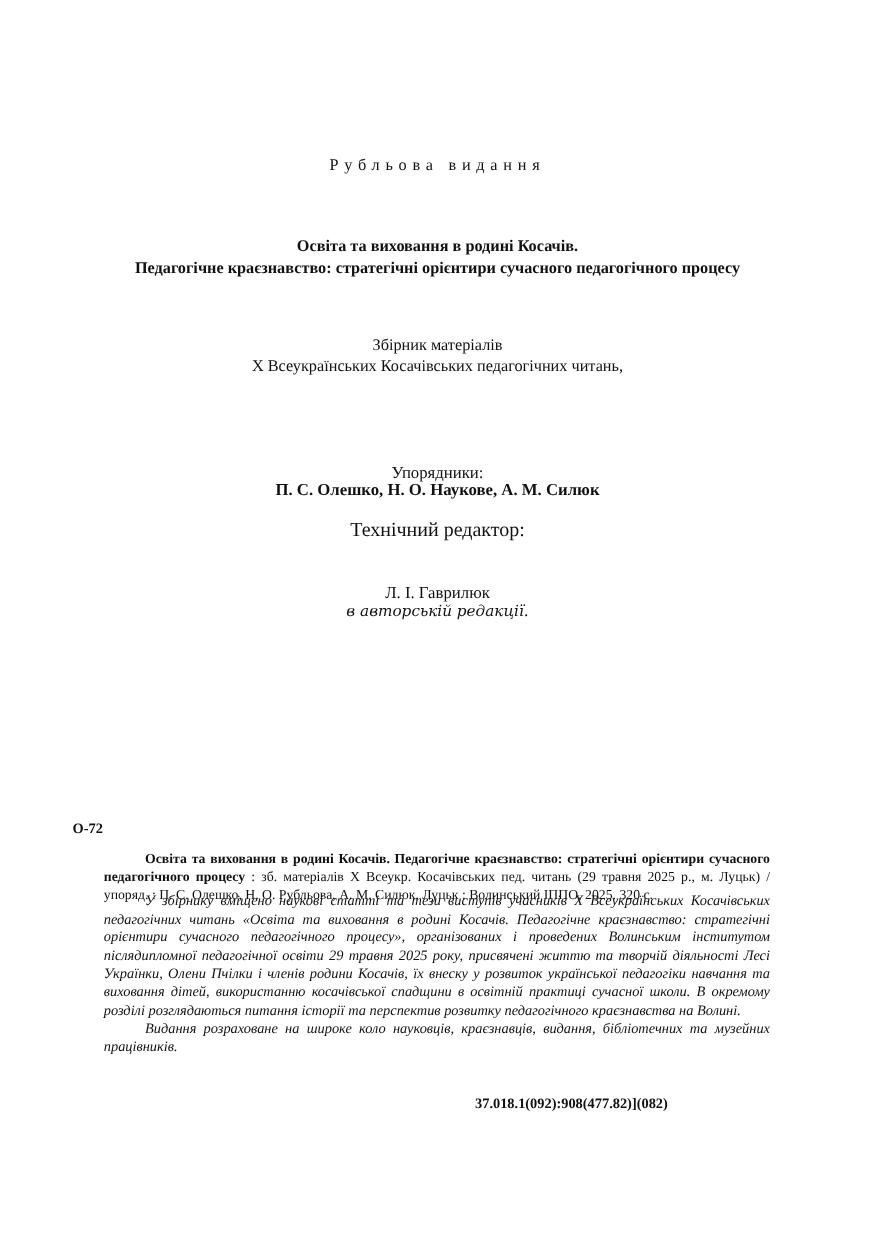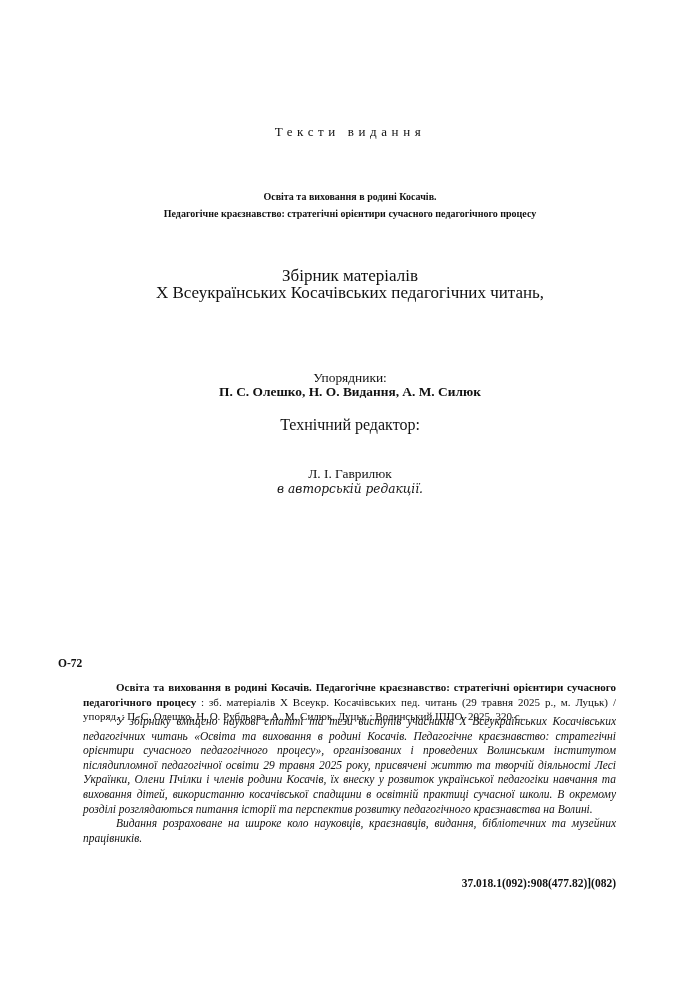--- a/index.html
+++ b/index.html
@@ -1,52 +1,52 @@
 <!DOCTYPE html>
 <html><head>
   <meta charset="utf-8">
   <style>
     html, body { margin: 0; padding: 0; background: #ffffff; }
     body { width: 700px; height: 989px; position: relative; overflow: hidden;
            font-family: "Liberation Serif", serif; color: #111111; }
     .abs { position: absolute; }
     .center { left: 0; width: 700px; text-align: center; }
     .series-label { top: 124px; font-size: 13px; letter-spacing: 4.6px; }
-    .title { top: 188px; font-weight: bold; font-size: 10px; line-height: 17px; }
-    .collection { top: 267px; font-size: 17px; line-height: 17px; }
+    .title { top: 188px; font-weight: bold; font-size: 13px; line-height: 17px; }
+    .collection { top: 267px; font-size: 13px; line-height: 17px; }
     .compilers-label { top: 346px; font-size: 13.4px; line-height: 17px; margin-top: 23px; }
     .compilers-names { top: 383px; font-weight: bold; font-size: 13.4px; line-height: 17px; }
     .tech-label { top: 416px; font-size: 16px; line-height: 17px; }
     .tech-name { top: 433px; font-size: 13.4px; line-height: 17px; margin-top: 32px; }
     .note { top: 481px; font-style: italic; font-size: 13.4px; line-height: 17px; font-family: "DejaVu Serif", serif; font-size: 12.2px; }
     .code { left: 58px; top: 657px; font-weight: bold; font-size: 11.5px; }
     .biblio { left: 83px; top: 680px; width: 533px; font-size: 11px; line-height: 14.6px; text-align: justify; }
     .biblio .indent { display: inline-block; width: 33px; }
     .biblio b { font-weight: bold; }
     .abstract { left: 83px; top: 714px; width: 533px; font-style: italic; font-size: 11.5px; line-height: 14.6px; text-align: justify; }
     .abstract p { margin: 0; text-indent: 33px; }
-    .udc { left: 380px; width: 236px; top: 877px; text-align: right; font-weight: bold; font-size: 11.5px; }
+    .udc { left: 380px; width: 236px; top: 877px; text-align: left; font-weight: bold; font-size: 11.5px; }
   </style>
 </head>
 <body>
 
-<div class="abs center series-label">Тексти видання</div>
+<div class="abs center series-label">Рубльова видання</div>
 
 <div class="abs center title">
   <div>Освіта та виховання в родині Косачів.</div>
   <div>Педагогічне краєзнавство: стратегічні орієнтири сучасного педагогічного процесу</div>
 </div>
 
 <div class="abs center collection">
   <div>Збірник матеріалів</div>
   <div>Х Всеукраїнських Косачівських педагогічних читань,</div>
 </div>
 
 <div class="abs center compilers-label">Упорядники:</div>
-<div class="abs center compilers-names">П. С. Олешко, Н. О. Видання, А. М. Силюк</div>
+<div class="abs center compilers-names">П. С. Олешко, Н. О. Наукове, А. М. Силюк</div>
 
 <div class="abs center tech-label">Технічний редактор:</div>
 <div class="abs center tech-name">Л. І. Гаврилюк</div>
 
 <div class="abs center note">
   <div>в авторській редакції.</div>
 </div>
 
 <div class="abs code">О-72</div>
 <div class="abs biblio">

